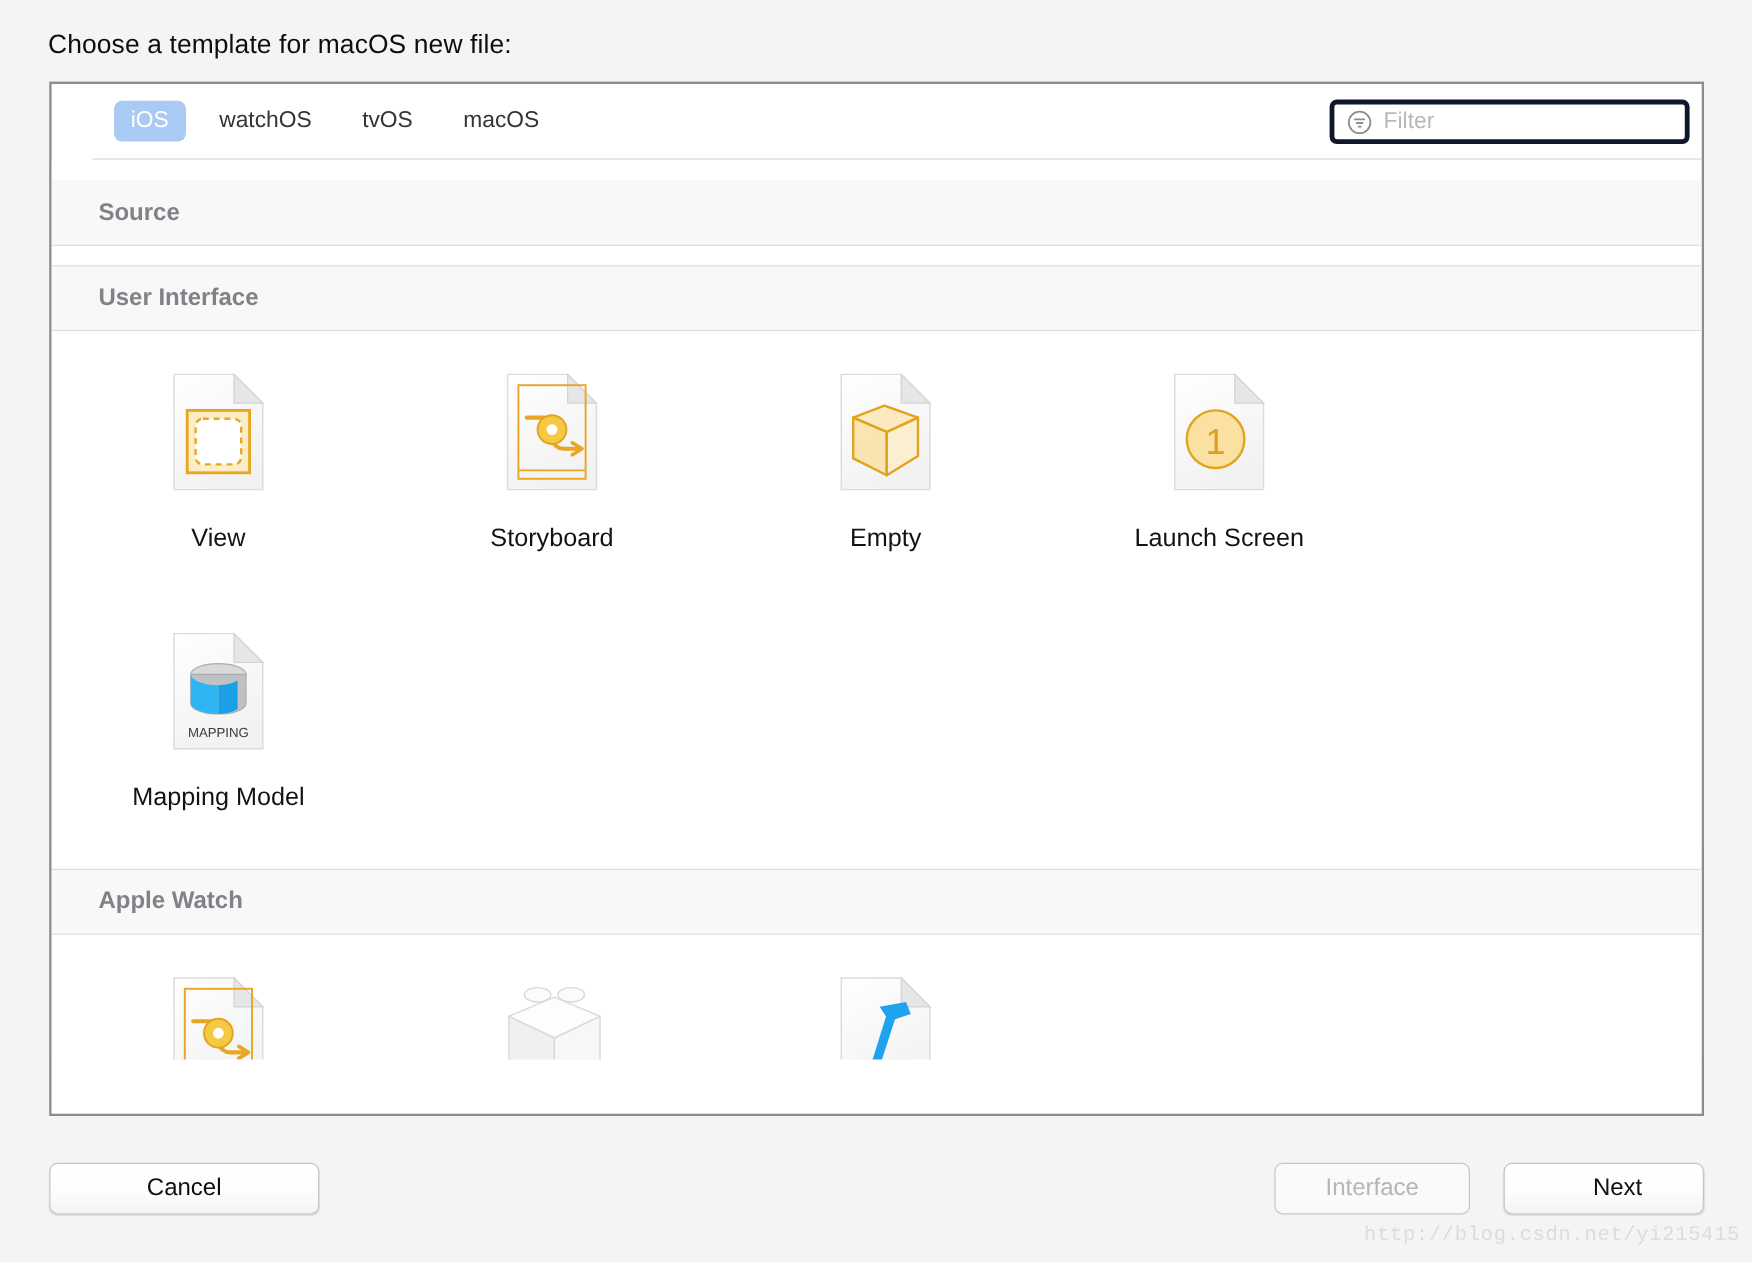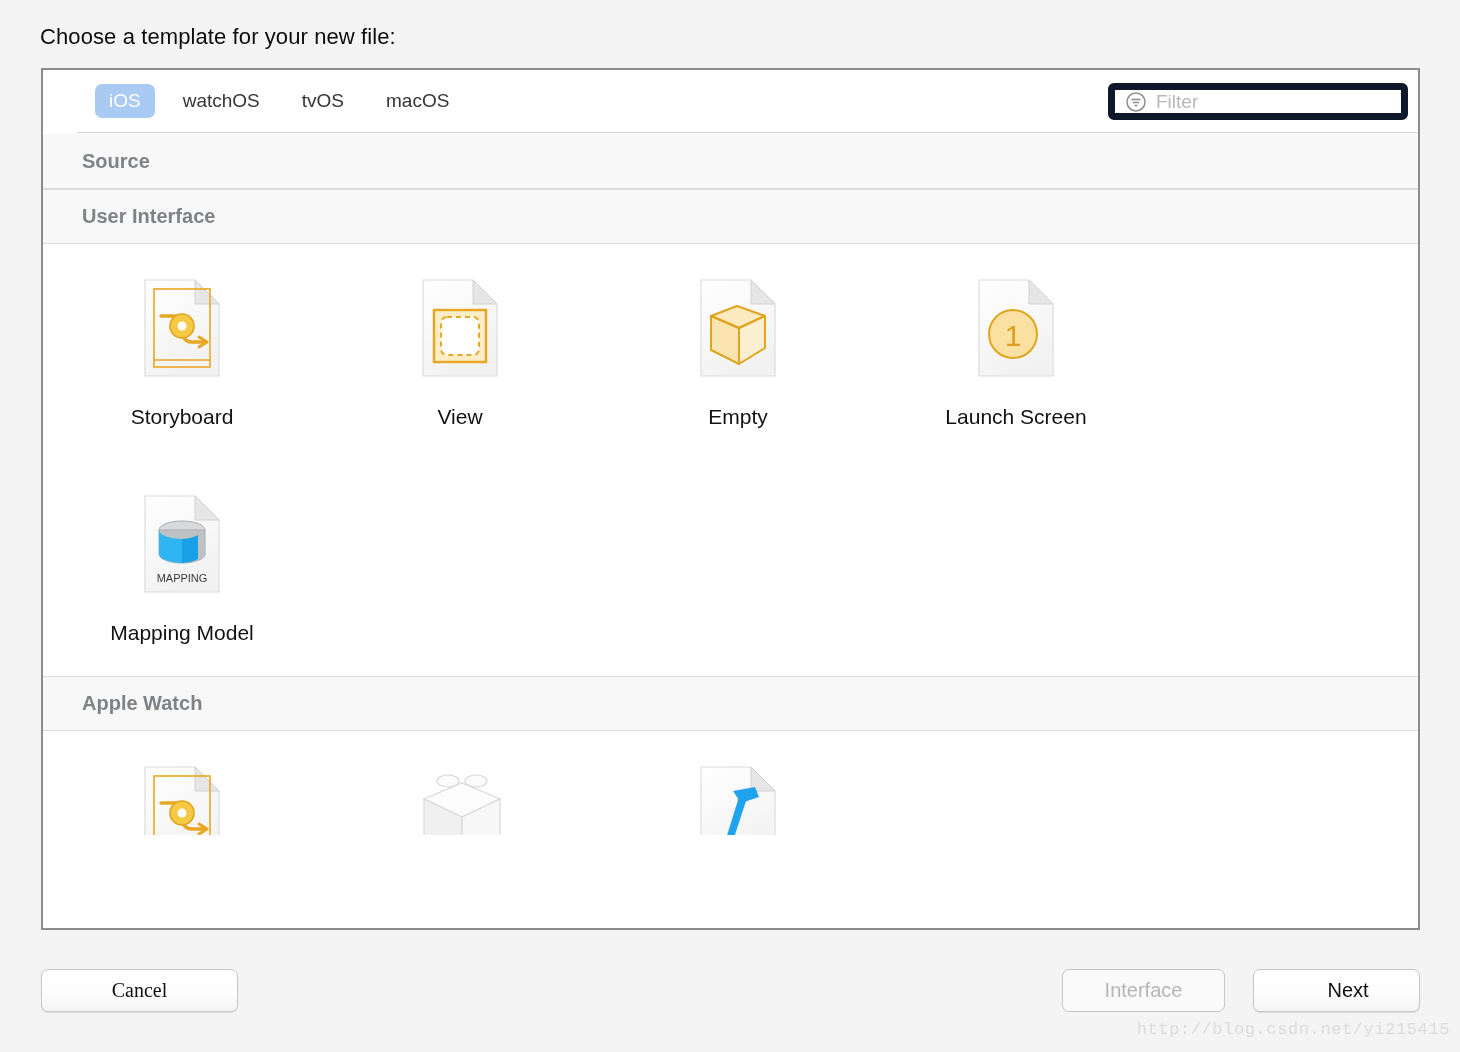--- a/index.html
+++ b/index.html
@@ -66,21 +66,21 @@
     background: #a9caf3;
     color: #ffffff;
   }
 
   .filter-field {
     position: absolute;
     right: 10px;
     top: 13px;
     width: 300px;
     height: 37px;
-    border: 7px solid #0f172a;
+    border: 4px solid #0f172a;
     border-radius: 6px;
     background: #ffffff;
     display: flex;
     align-items: center;
     padding-left: 10px;
   }
   .filter-icon { width: 22px; height: 22px; flex: 0 0 22px; }
   .filter-placeholder {
     font-size: 19px;
     color: #b9b9b9;
@@ -101,20 +101,21 @@
     height: 55px;
     background: #f8f8f8;
     border-top: 1px solid #dcdcdc;
     border-bottom: 1px solid #dcdcdc;
     display: flex;
     align-items: center;
     padding-left: 39px;
     font-size: 20px;
     font-weight: bold;
     color: #7f8286;
+    margin-top: 16px;
   }
   .section-header.first { border-top: none; }
 
   .grid {
     background: #ffffff;
     padding: 22px 0 26px 0;
     display: flex;
     flex-wrap: wrap;
   }
 
@@ -158,40 +159,40 @@
     box-shadow: 0 1px 1px rgba(0,0,0,0.10);
     font-size: 20px;
     color: #0f0f0f;
     display: flex;
     align-items: center;
     justify-content: center;
     cursor: default;
   }
   .btn.disabled { color: #b6b6b6; background: #fafafa; box-shadow: none; }
 
-  #cancel-btn   { left: 41px;   top: 969px; width: 197px; font-family: Liberation Serif, serif; }
+  #cancel-btn   { left: 41px;   top: 969px; width: 225px; }
   #previous-btn { left: 1062px; top: 969px; width: 163px; }
   #next-btn     { left: 1253px; top: 969px; width: 167px; padding-left: 23px; }
 
   .watermark {
     position: absolute;
     right: 10px;
     top: 1020px;
     font-family: Liberation Mono, monospace;
     font-size: 17px;
     color: #dcdcdc;
     letter-spacing: 0.6px;
   }
 </style>
 </head>
 <body>
 
 <div class="dialog">
 
-  <div class="title">Choose a template for your new file:</div>
+  <div class="title">Choose a template for macOS new file:</div>
 
   <div class="browser">
 
     <div class="tabbar">
       <div class="tab active">iOS</div>
       <div class="tab">watchOS</div>
       <div class="tab">tvOS</div>
       <div class="tab">macOS</div>
 
       <div class="filter-field">
@@ -210,50 +211,50 @@
     <div class="scroll-area">
 
       <div class="section-header first">Source</div>
 
       <div class="section-header">User Interface</div>
       <div class="grid">
 
         <div class="cell">
           <div class="icon-box">
             <svg width="82" height="100" viewBox="0 0 82 100">
+              <path d="M4 2 H54 L78 26 V98 H4 Z" fill="url(#pg1)" stroke="#dcdcdc" stroke-width="1.2"></path>
+              <path d="M54 2 L78 26 H54 Z" fill="#e6e6e6" stroke="#d2d2d2" stroke-width="1"></path>
+              <rect x="15" y="32" width="52" height="52" fill="#fbeec6" stroke="#e8a723" stroke-width="2.4"></rect>
+              <rect x="22" y="39" width="38" height="38" rx="6" fill="#ffffff" stroke="#e8a723" stroke-width="2" stroke-dasharray="5 4"></rect>
+            </svg>
+          </div>
+          <div class="cell-label">View</div>
+        </div>
+
+        <div class="cell">
+          <div class="icon-box">
+            <svg width="82" height="100" viewBox="0 0 82 100">
               <defs>
                 <linearGradient id="pg1" x1="0" y1="0" x2="0.4" y2="1">
                   <stop offset="0" stop-color="#ffffff"></stop>
                     <stop offset="1" stop-color="#f2f2f2"></stop>
                 </linearGradient>
               </defs>
               <path d="M4 2 H54 L78 26 V98 H4 Z" fill="url(#pg1)" stroke="#dcdcdc" stroke-width="1.2"></path>
               <path d="M54 2 L78 26 H54 Z" fill="#e6e6e6" stroke="#d2d2d2" stroke-width="1"></path>
               <rect x="13" y="11" width="56" height="78" fill="none" stroke="#e8a723" stroke-width="1.6"></rect>
               <path d="M20 38 H34 a10 10 0 0 1 10 10" fill="none" stroke="#e8a723" stroke-width="3.4" stroke-linecap="round"></path>
               <path d="M41 56 a10 10 0 0 0 10 8 H64" fill="none" stroke="#e8a723" stroke-width="3.4" stroke-linecap="round"></path>
               <path d="M58 59 L66 64 L58 69" fill="none" stroke="#e8a723" stroke-width="3" stroke-linecap="round" stroke-linejoin="round"></path>
               <circle cx="41" cy="48" r="12" fill="#f6c944" stroke="#e0a41f" stroke-width="1.6"></circle>
               <circle cx="41" cy="48" r="4.5" fill="#ffffff"></circle>
               <line x1="13" y1="82" x2="69" y2="82" stroke="#e8a723" stroke-width="1.6"></line>
             </svg>
           </div>
           <div class="cell-label">Storyboard</div>
-        </div>
-
-        <div class="cell">
-          <div class="icon-box">
-            <svg width="82" height="100" viewBox="0 0 82 100">
-              <path d="M4 2 H54 L78 26 V98 H4 Z" fill="url(#pg1)" stroke="#dcdcdc" stroke-width="1.2"></path>
-              <path d="M54 2 L78 26 H54 Z" fill="#e6e6e6" stroke="#d2d2d2" stroke-width="1"></path>
-              <rect x="15" y="32" width="52" height="52" fill="#fbeec6" stroke="#e8a723" stroke-width="2.4"></rect>
-              <rect x="22" y="39" width="38" height="38" rx="6" fill="#ffffff" stroke="#e8a723" stroke-width="2" stroke-dasharray="5 4"></rect>
-            </svg>
-          </div>
-          <div class="cell-label">View</div>
         </div>
 
         <div class="cell">
           <div class="icon-box">
             <svg width="82" height="100" viewBox="0 0 82 100">
               <path d="M4 2 H54 L78 26 V98 H4 Z" fill="url(#pg1)" stroke="#dcdcdc" stroke-width="1.2"></path>
               <path d="M54 2 L78 26 H54 Z" fill="#e6e6e6" stroke="#d2d2d2" stroke-width="1"></path>
               <g stroke="#e0a41f" stroke-width="2" fill="#fbe7b5" fill-opacity="0.85" stroke-linejoin="round">
                 <path d="M14 38 L40 28 L68 38 L42 50 Z"></path>
                 <path d="M14 38 L14 72 L42 86 L42 50 Z" fill="#f9dfa0" fill-opacity="0.8"></path>

